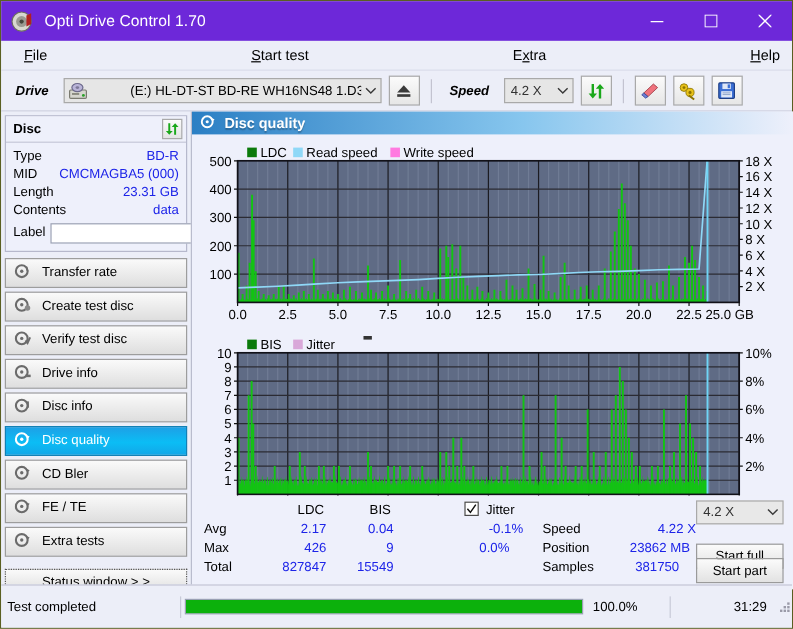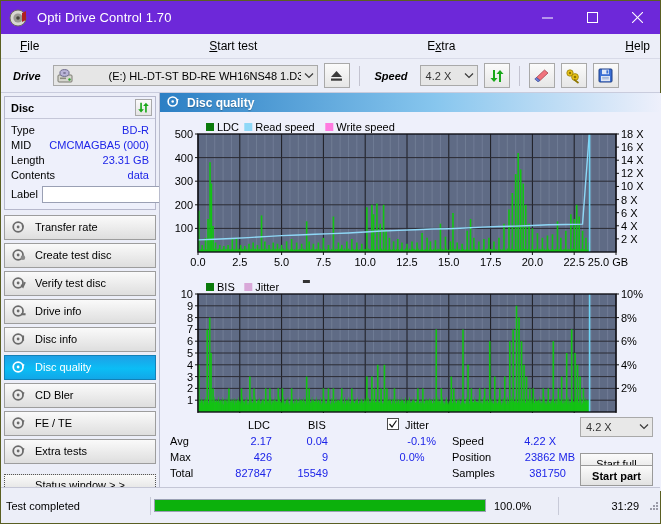--- a/index.html
+++ b/index.html
@@ -821,34 +821,34 @@
               <path d="M1.5 5 L4 8 L8.5 1.5" fill="none" stroke="#111" stroke-width="1.2"></path>
             </svg>
         </div>
         <div class="cell hdr" style="left:245px;top:6px;">Jitter</div>
         <div class="cell num" style="left:228px;top:22px;width:48px;text-align:right;">-0.1%</div>
         <div class="cell num" style="left:228px;top:38px;width:48px;text-align:center;">0.0%</div>
 
         <div class="cell hdr" style="left:292px;top:22px;">Speed</div>
         <div class="cell hdr" style="left:292px;top:38px;">Position</div>
         <div class="cell hdr" style="left:292px;top:54px;">Samples</div>
-        <div class="cell num" style="left:326px;top:22px;width:70px;text-align:right;">4.22 X</div>
+        <div class="cell num" style="left:350px;top:22px;width:70px;text-align:right;">4.22 X</div>
         <div class="cell num" style="left:345px;top:38px;width:70px;text-align:right;">23862 MB</div>
         <div class="cell num" style="left:336px;top:54px;width:70px;text-align:right;">381750</div>
 
         <div class="sel-combo" style="left:420px;top:4px;">
           <span class="sval">4.2 X</span>
           <span class="caret">
             <svg width="10" height="7" viewBox="0 0 10 7">
                 <path d="M1 1.5 L5 5.5 L9 1.5" fill="none" stroke="#3a3a3a" stroke-width="1.2"></path>
               </svg>
           </span>
         </div>
         <div class="act-btn" style="left:420px;top:28px;margin-top:12px;">Start full</div>
-        <div class="act-btn" style="left:420px;top:52px;font-weight:bold;">Start part</div>
+        <div class="act-btn" style="left:420px;top:52px;">Start part</div>
       </div>
     </div>
   </div>
 
   <div class="statusbar">
     <div class="sb-cell" style="width:150px;">Test completed</div>
     <div class="progress">
         <i id="progfill" style="width: 100%;"></i>
       </div>
     <div class="sb-cell" style="width:70px;">100.0%</div>

